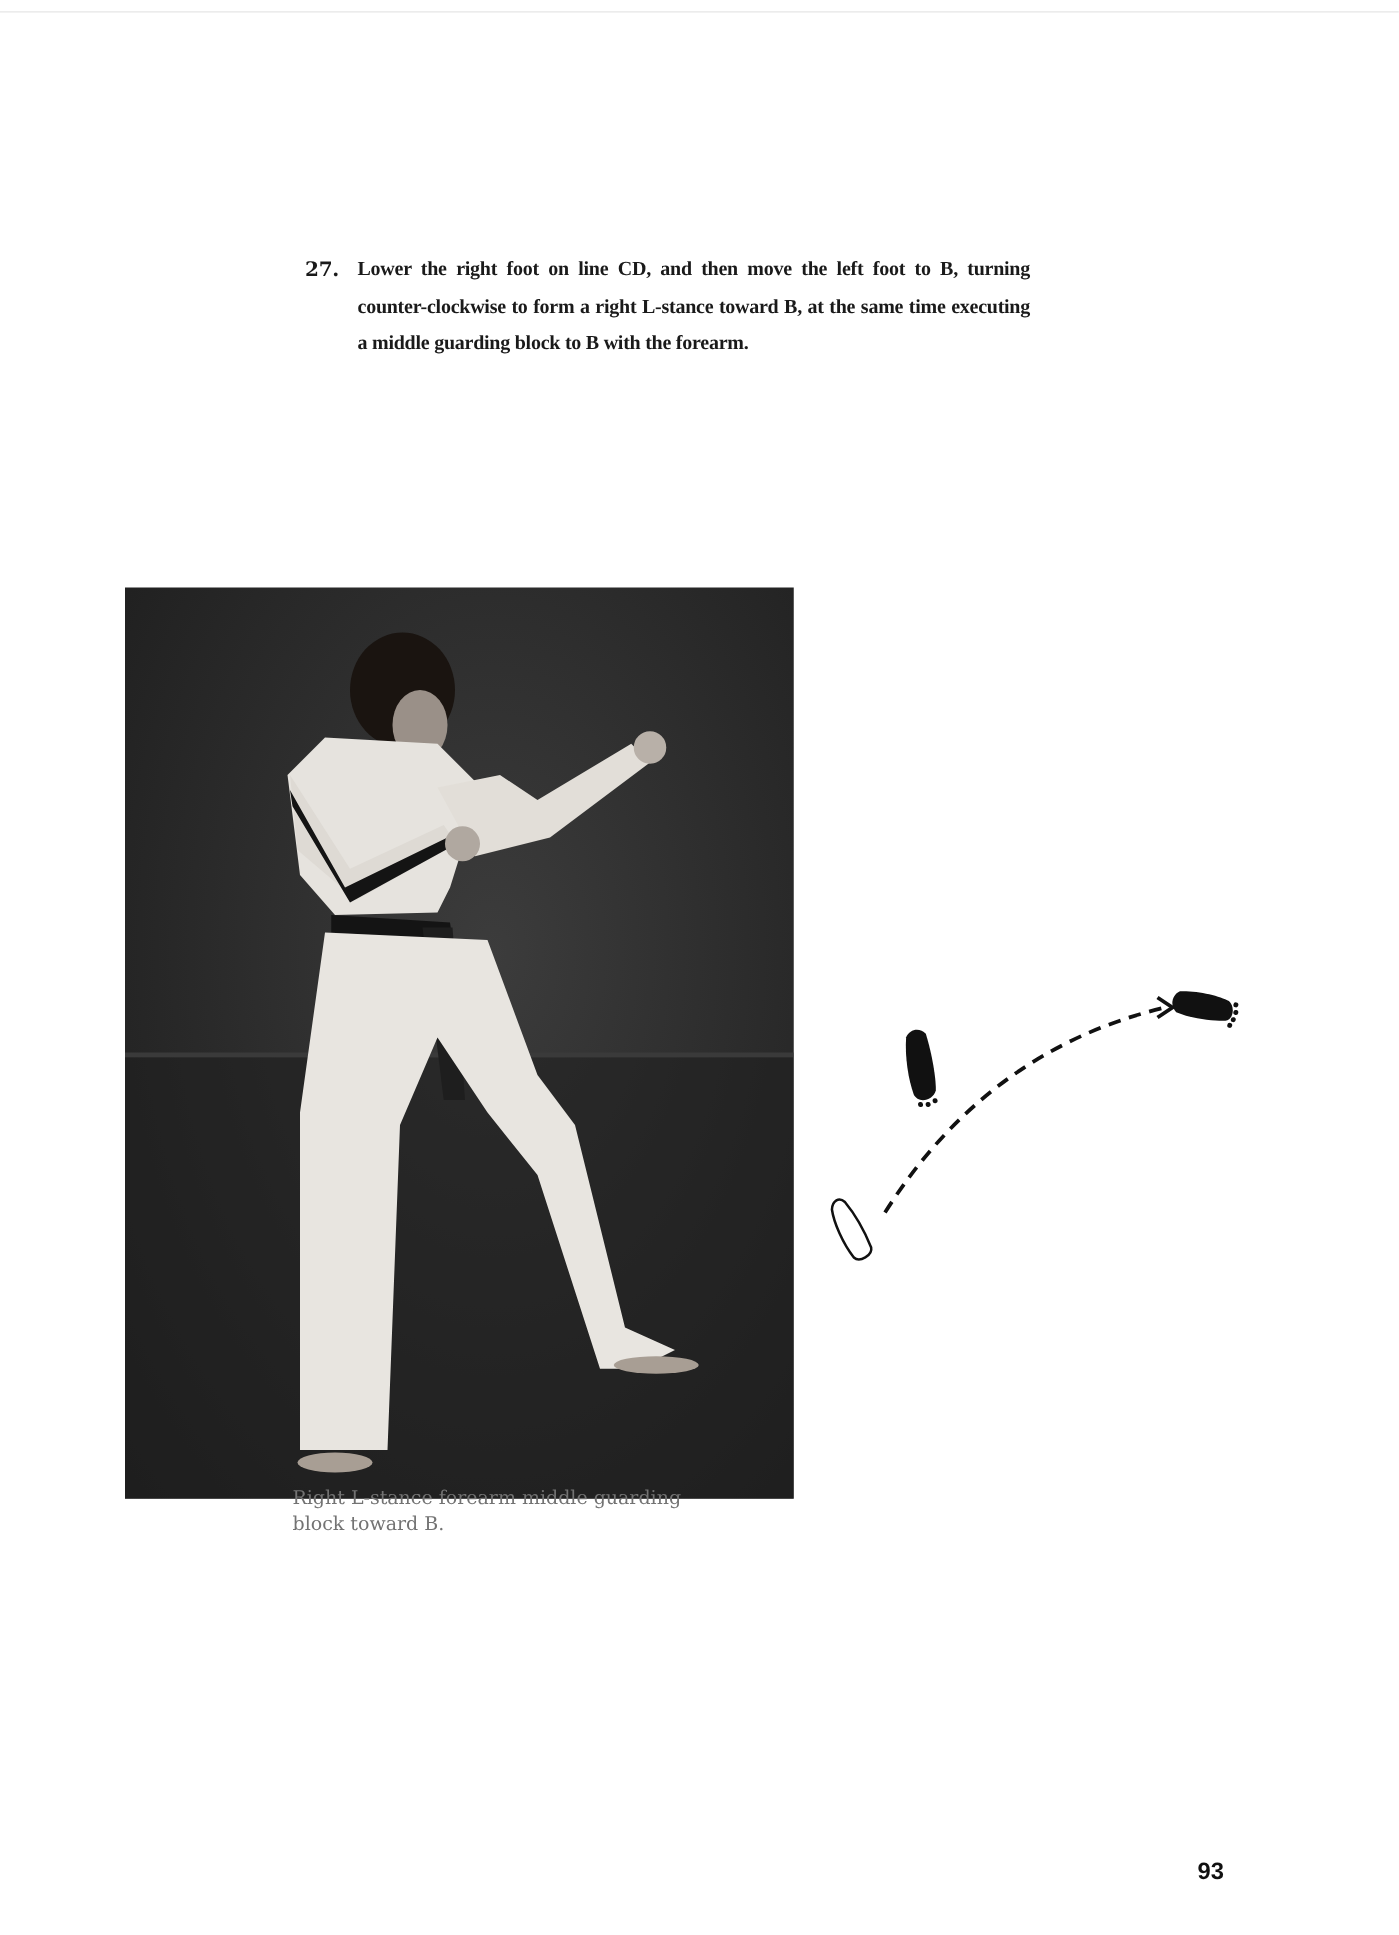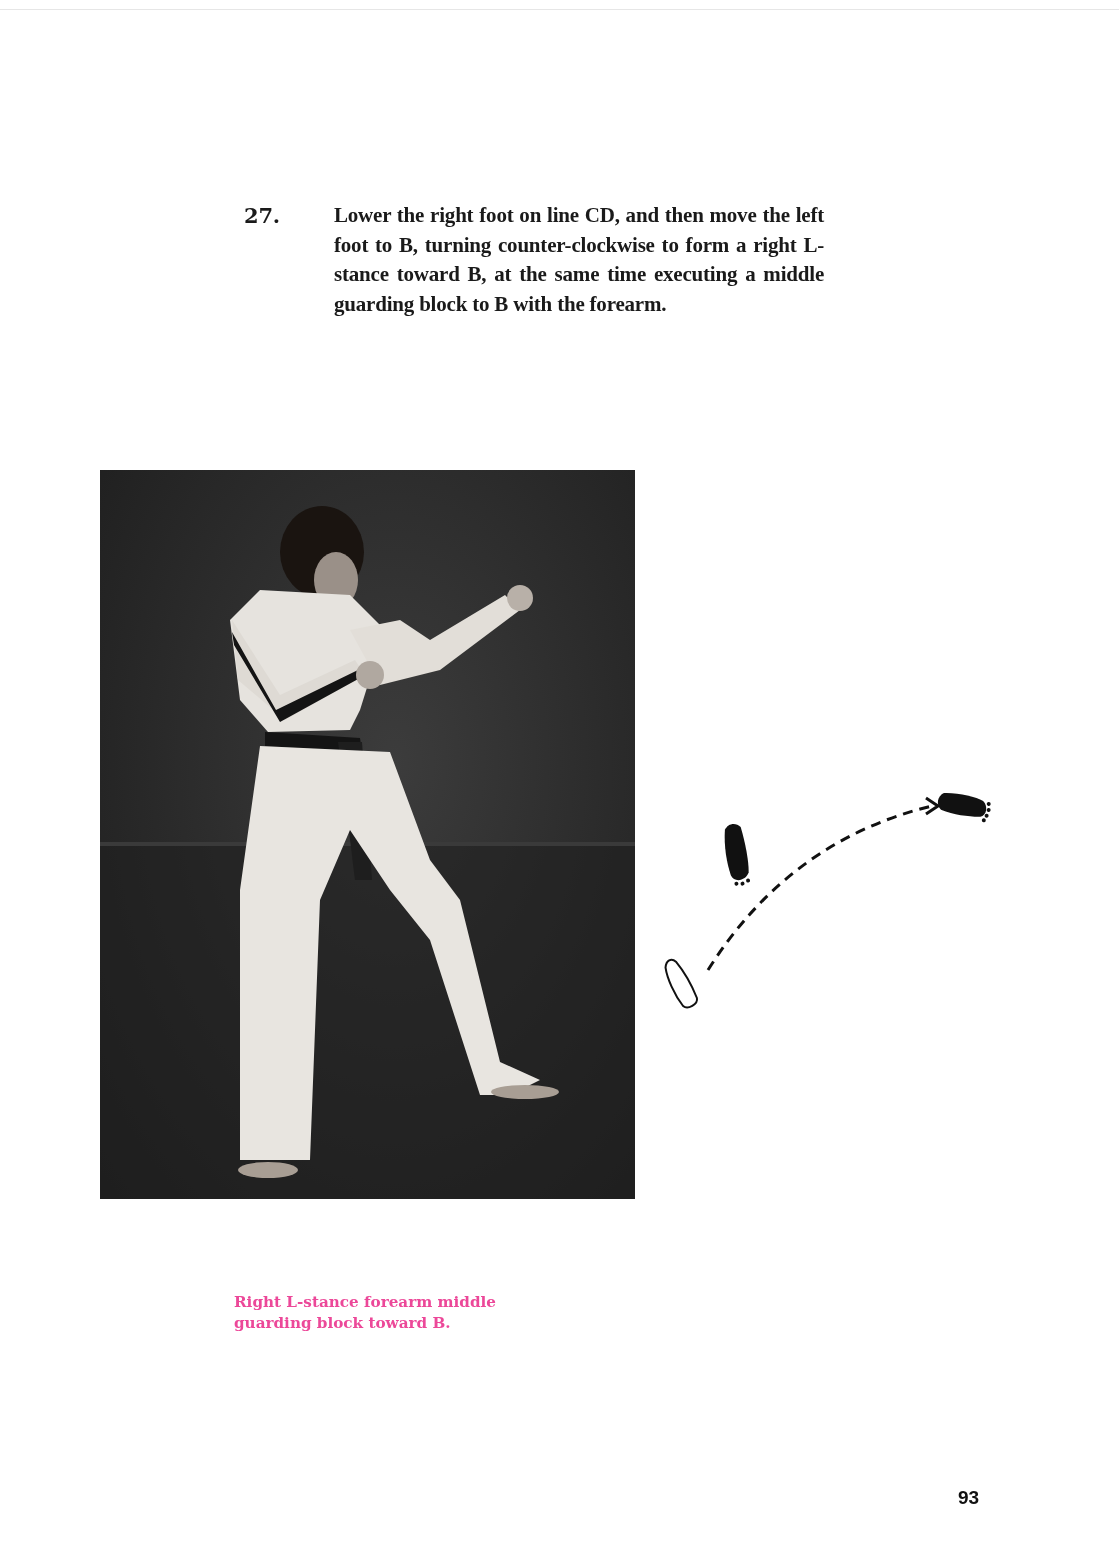--- a/index.html
+++ b/index.html
@@ -20,25 +20,24 @@
       left: 0; top: 9px;
       width: 1119px; height: 1px;
       background: #e6e6e6;
     }
     .step {
       position: absolute;
       left: 244px;
       top: 201px;
       width: 580px;
       font-weight: bold;
-      font-size: 21px;
+      font-size: 16px;
       line-height: 29.5px;
       letter-spacing: -0.2px;
       display: flex;
-      gap: 48px;
     }
     .step-num {
       width: 42px;
       flex: 0 0 42px;
     }
     .step-text {
       flex: 1;
       text-align: justify;
       font-family: Liberation Serif, serif;
     }
@@ -48,26 +47,26 @@
       top: 470px;
       width: 535px;
       height: 729px;
       background: radial-gradient(ellipse at 55% 40%, #3c3c3c 0%, #2a2a2a 55%, #1c1c1c 100%);
       overflow: hidden;
     }
     .photo svg { position: absolute; left: 0; top: 0; }
     .caption {
       position: absolute;
       left: 234px;
-      top: 1292px;
+      top: 1188px;
       width: 320px;
-      font-weight: bold;
+      font-weight: normal;
       font-size: 15.2px;
       line-height: 20.5px;
-      color: #ec4899;
+      color: #737373;
     }
     .diagram {
       position: absolute;
       left: 650px;
       top: 770px;
       width: 360px;
       height: 260px;
     }
     .page-number {
       position: absolute;

